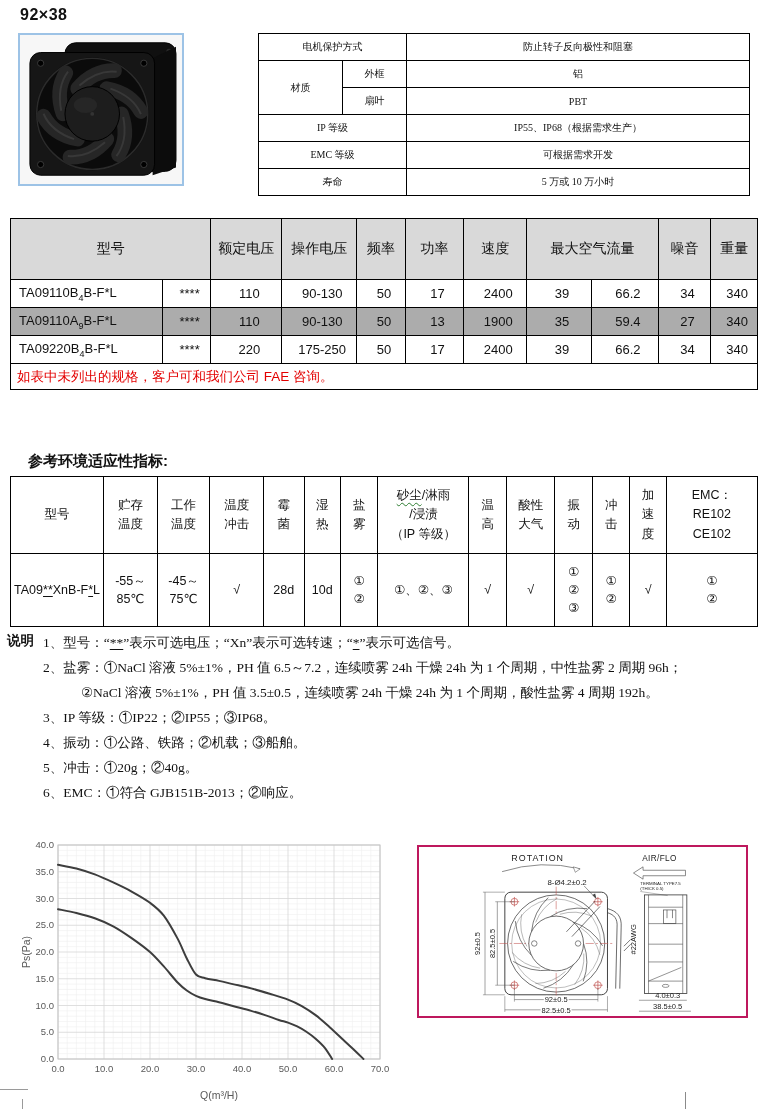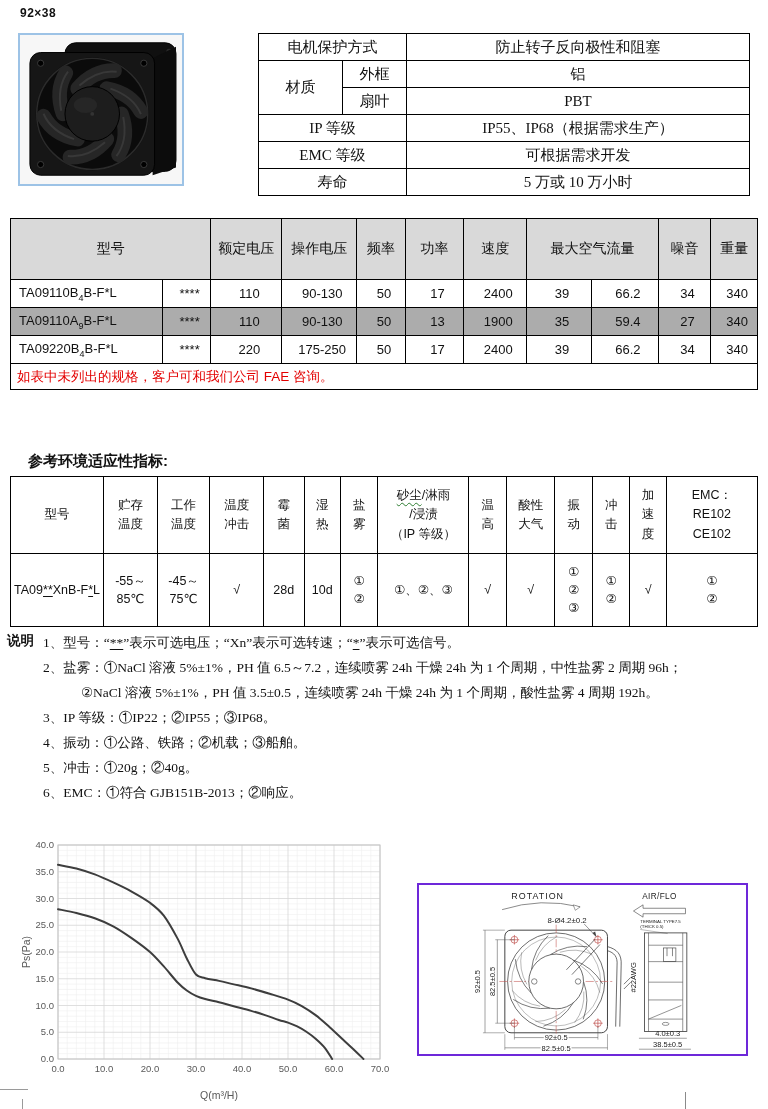--- a/index.html
+++ b/index.html
@@ -2,26 +2,26 @@
 <html><head>
 <meta charset="utf-8">
 <style>
   html,body{margin:0;padding:0;}
   body{width:768px;height:1109px;position:relative;background:#fff;
        font-family:"Liberation Sans","DejaVu Sans",sans-serif;color:#111;}
   .abs{position:absolute;}
   table{border-collapse:collapse;table-layout:fixed;}
   td,th{border:1px solid #000;text-align:center;vertical-align:middle;padding:0 2px;overflow:hidden;font-weight:normal;}
   
-  .page-title{left:20px;top:6px;font-size:12px;font-weight:bold;letter-spacing:.5px;}
+  .page-title{left:20px;top:6px;font-size:16px;font-weight:bold;letter-spacing:.5px;}
   
   .photo{left:18px;top:33px;width:166px;height:153px;border:2px solid #9dc3e6;background:#f7f7f7;box-sizing:border-box;}
   .photo svg{display:block;width:100%;height:100%;}
   
-  .spec{left:258px;top:33px;width:492px;font-family:"Liberation Serif","DejaVu Serif",serif;font-size:15px;}
+  .spec{left:258px;top:33px;width:492px;font-family:"Liberation Serif","DejaVu Serif",serif;font-size:10px;}
   .spec td{height:26px;}
   
   .main{left:10px;top:218px;width:748px;font-size:13px;}
   .main .h1 th{height:60px;background:#d9d9d9;font-size:14px;}
   .main .h2 td{height:32px;background:#acacac;font-size:12.5px;}
   .main tr.data td{height:27px;padding-left:8px;}
   .main tr.gray td{background:#acacac;}
   .main td.model{text-align:left;padding-left:7px;}
   .main .sub{font-size:9px;vertical-align:sub;}
   .main .note-row td{height:25px;color:#e30000;text-align:left;padding-left:6px;font-size:13.5px;}
@@ -35,21 +35,21 @@
   .u{text-decoration:underline;text-underline-offset:2px;}
   
   .notes{left:7px;top:630px;width:738px;font-size:13.5px;font-family:"Liberation Serif","DejaVu Serif",serif;}
   .notes .lbl{position:absolute;left:0;top:2px;font-weight:bold;font-family:"Liberation Sans","DejaVu Sans",sans-serif;}
   .notes .line{margin:0 0 0 36px;line-height:25px;}
   .notes .indent2{margin-left:74px;}
   
   .chart-box{left:20px;top:833px;width:372px;height:270px;}
   .chart-box svg{display:block;width:100%;height:100%;}
   
-  .draw-box{left:417px;top:845px;width:331px;height:173px;border:2px solid #6d28d9;box-sizing:border-box;background:#fff;margin-top:38px;}
+  .draw-box{left:417px;top:845px;width:331px;height:173px;border:2px solid #be185d;box-sizing:border-box;background:#fff;}
   .draw-box svg{display:block;width:100%;height:100%;}
   
   .stray1{left:0;top:1089px;width:28px;height:1px;background:#9a9a9a;}
   .stray2{left:22px;top:1099px;width:1px;height:10px;background:#9a9a9a;}
   .stray3{left:685px;top:1092px;width:1px;height:17px;background:#8a8a8a;}
 </style>
 </head>
 <body>
 
 <div class="abs page-title">92×38</div>

